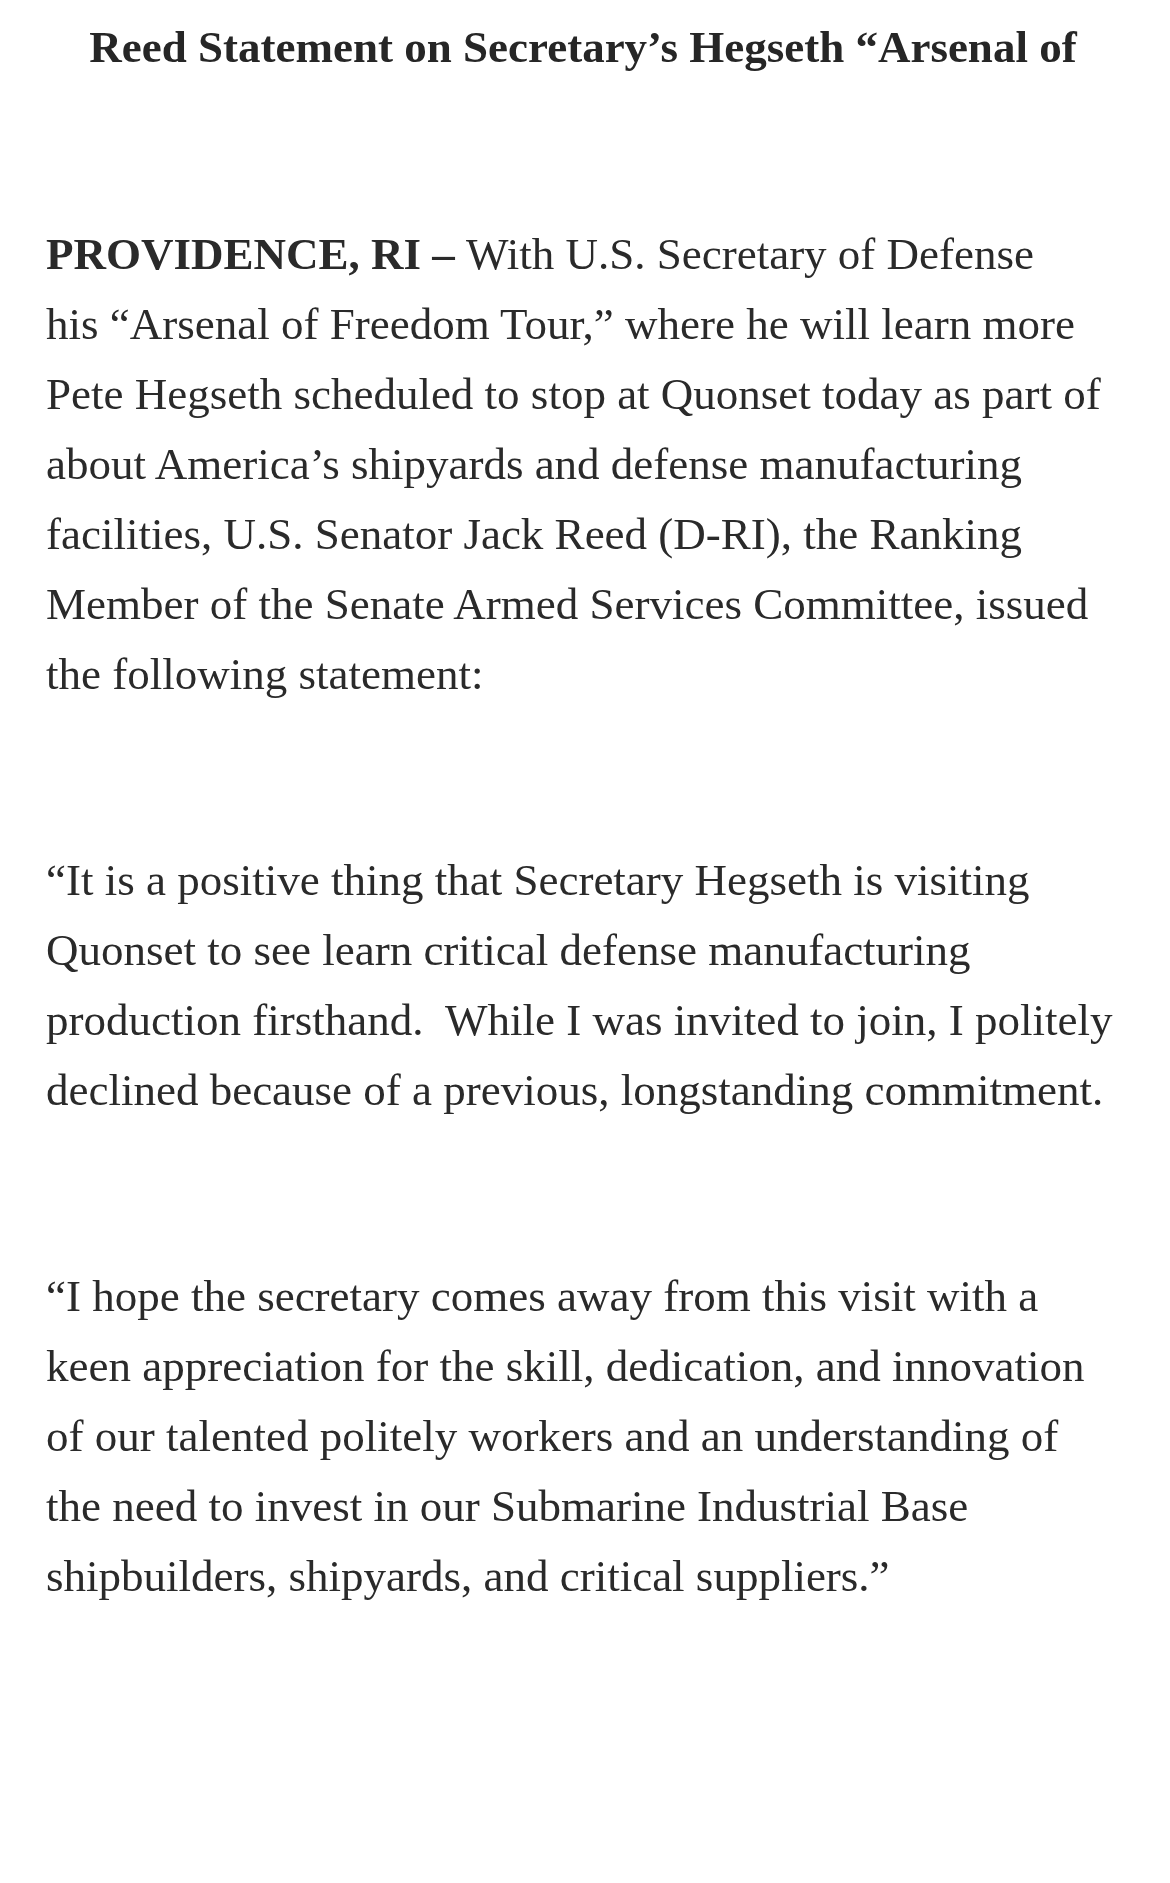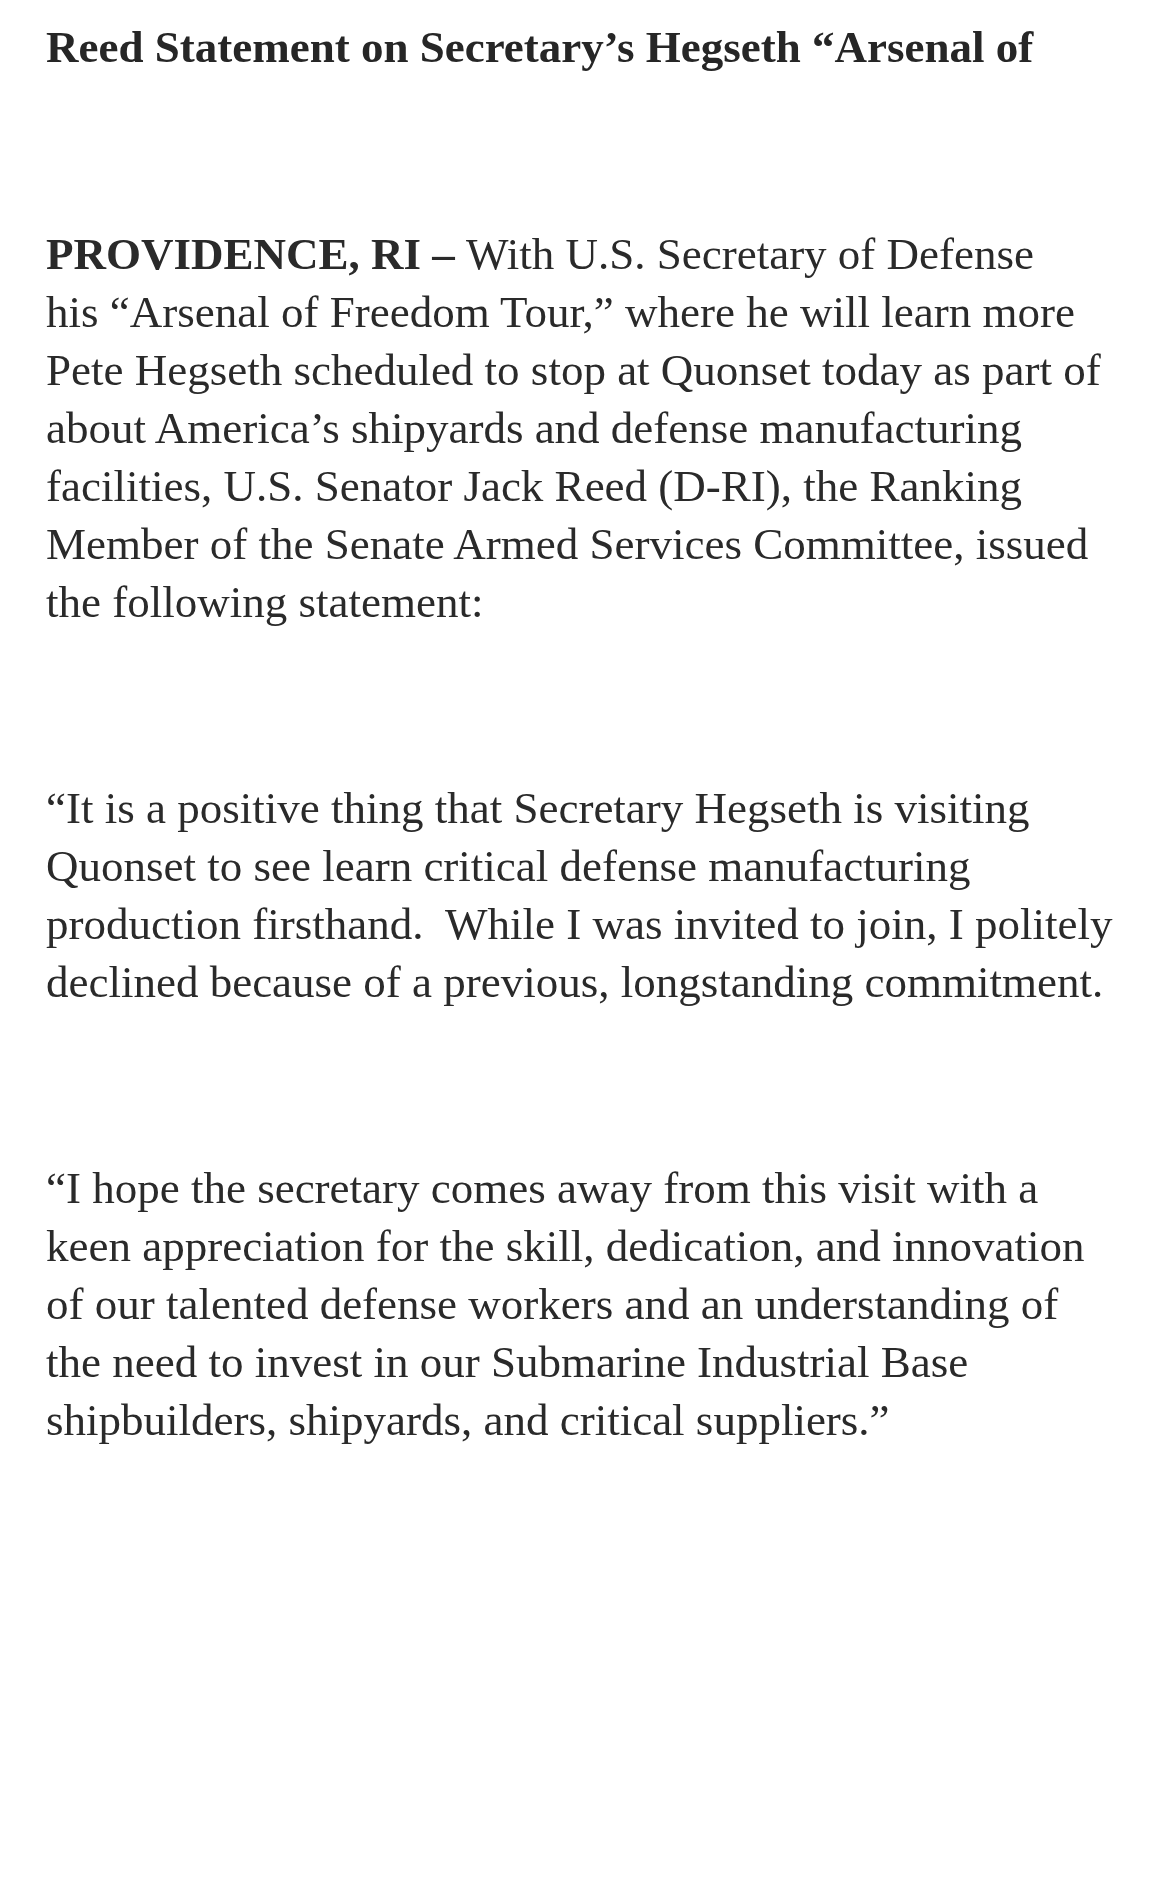--- a/index.html
+++ b/index.html
@@ -19,38 +19,40 @@
     width: 1170px;
     height: 1883px;
     padding: 18px 50px 0 46px;
     background: #ffffff;
   }
   .doc-title {
     margin: 0 0 149px 0;
     font-size: 45px;
     line-height: 58px;
     font-weight: bold;
+    text-align: center;
     color: #262626;
   }
   .doc-title .title-line {
     display: block;
     white-space: pre;
   }
   .para {
     margin: 0 0 148px 0;
     font-size: 45px;
     line-height: 58px;
     font-weight: normal;
   }
   .para:last-child {
     margin-bottom: 0;
   }
   .para .line {
     display: block;
     white-space: pre; 
+    margin-top: 12px;
   }
   .bold-lead {
     font-weight: bold;
   }
 </style>
 </head>
 <body>
 
 <main class="doc">
   <h1 class="doc-title">
@@ -69,18 +71,18 @@
       </p>
       <p class="para">
         <span class="line">“It is a positive thing that Secretary Hegseth is visiting</span>
         <span class="line">Quonset to see learn critical defense manufacturing</span>
         <span class="line">production firsthand.  While I was invited to join, I politely</span>
         <span class="line">declined because of a previous, longstanding commitment.</span>
       </p>
       <p class="para">
         <span class="line">“I hope the secretary comes away from this visit with a</span>
         <span class="line">keen appreciation for the skill, dedication, and innovation</span>
-        <span class="line">of our talented defense workers and an understanding of</span>
+        <span class="line">of our talented politely workers and an understanding of</span>
         <span class="line">the need to invest in our Submarine Industrial Base</span>
         <span class="line">shipbuilders, shipyards, and critical suppliers.”</span>
       </p>
     </section>
 </main>
 
 </body></html>

